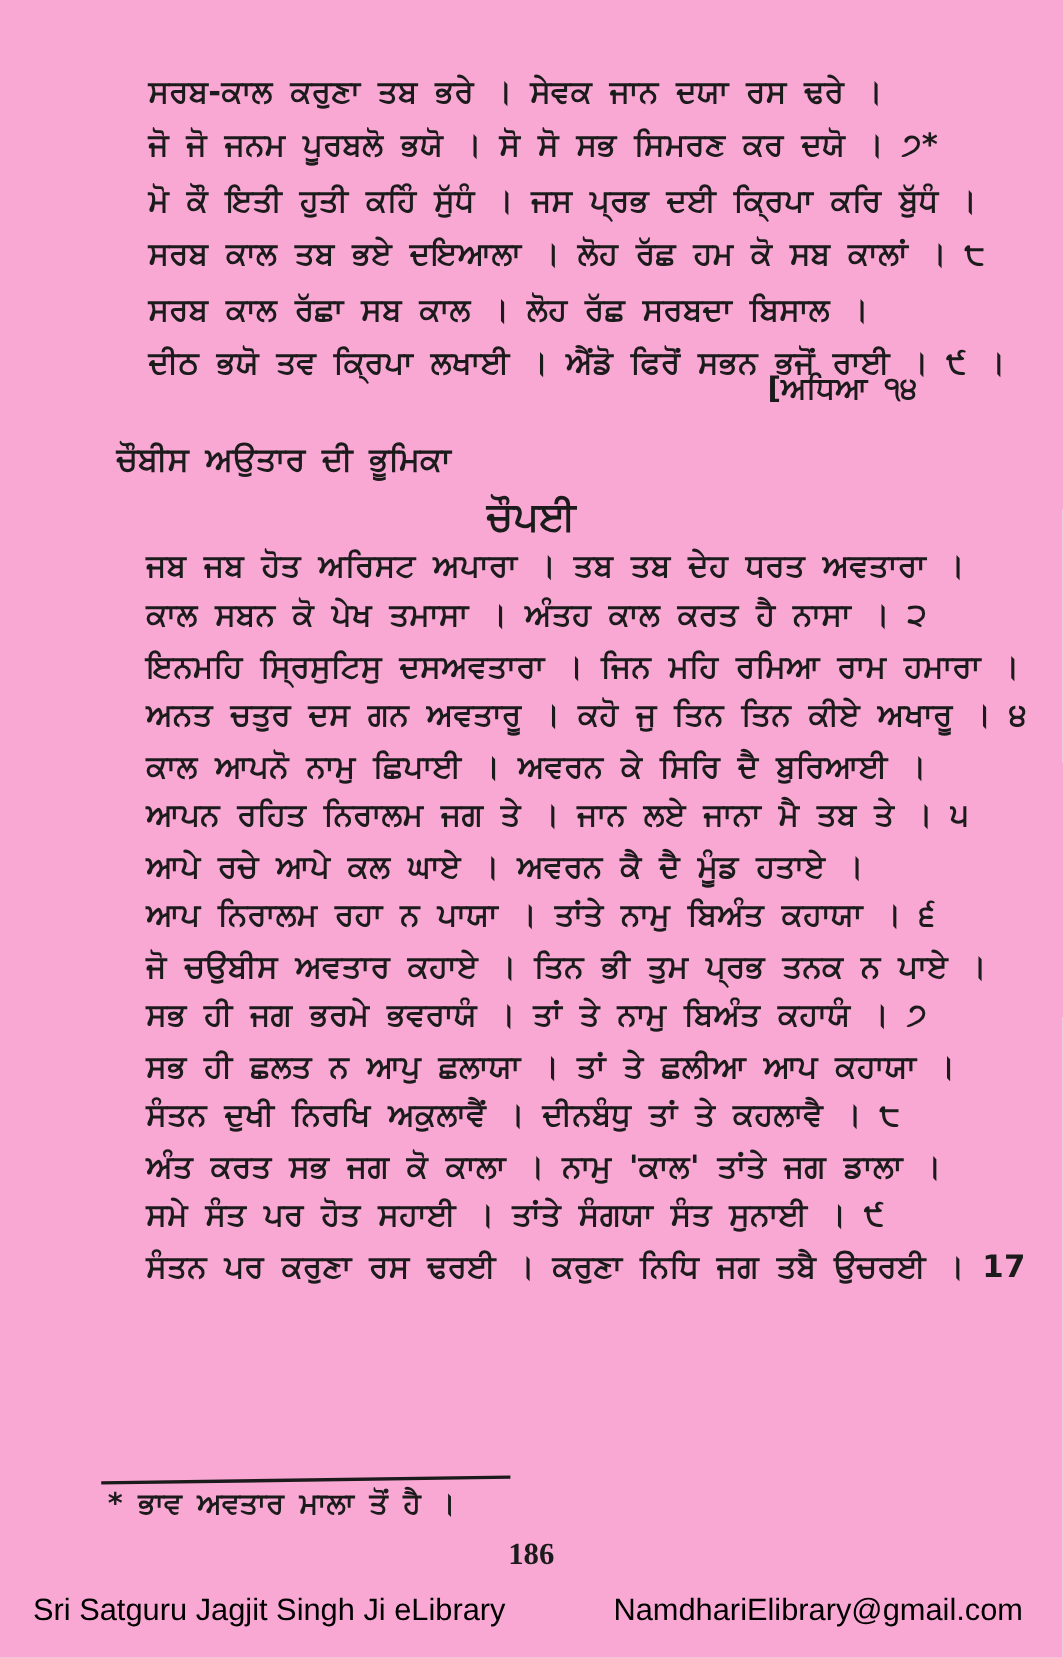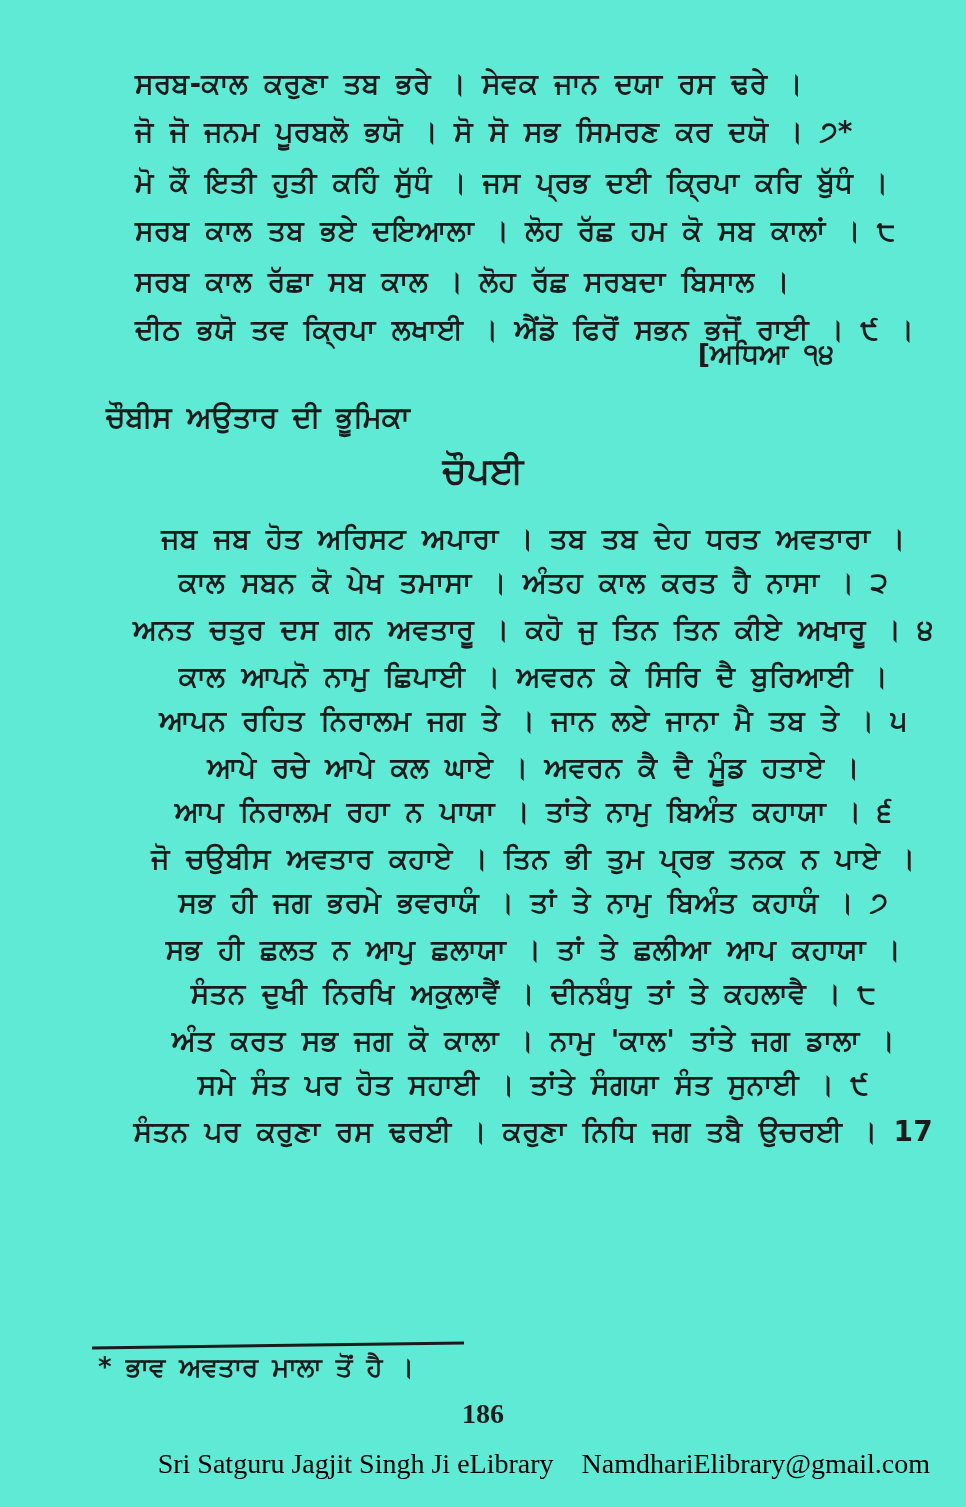--- a/index.html
+++ b/index.html
@@ -1,21 +1,21 @@
 <!DOCTYPE html>
 <html><head>
 <meta charset="utf-8">
 <style>
   html, body { margin: 0; padding: 0; background: #e8e8e8; }
   .page {
     position: relative;
     width: 966px;
     height: 1507px;
     margin: 0 auto;
-    background: #5eead4;
+    background: #f9a8d4;
     color: #1b1b1b;
     font-family: "DejaVu Sans", sans-serif;
     overflow: hidden;
   }
   .verse-line {
     font-size: 28px;
     font-weight: 600;
     line-height: 48px;
     word-spacing: 6px;
     white-space: nowrap;
@@ -50,22 +50,21 @@
     right: 0;
     top: 450px;
     margin: 0;
     text-align: center;
     font-size: 36px;
     font-weight: 700;
   }
   .chaupai-section {
     position: absolute;
     left: 133px;
-    top: 517px;
-    text-align: center;
+    top: 493px;
   }
   .chaupai-section .verse-line { line-height: 44px; }
   .chaupai-section .couplet { margin-bottom: 3px; }
   .footnote-rule {
     position: absolute;
     left: 92px;
     top: 1344px;
     width: 372px;
     height: 3px;
     background: #1b1b1b;
@@ -88,27 +87,26 @@
     font-size: 28px;
     font-weight: 600;
     font-family: Liberation Serif, serif;
   }
   .footer {
     position: absolute;
     left: 30px;
     right: 36px;
     top: 1448px;
     display: flex;
-    justify-content: flex-end;
+    justify-content: space-between;
     align-items: baseline;
-    font-family: Liberation Serif, serif;
+    font-family: Liberation Sans, sans-serif;
     font-size: 28px;
     font-weight: 400;
     color: #000000;
-    gap: 28px;
   }
 </style>
 </head>
 <body>
 
 <div class="page">
 
   <div class="opening-section">
       <div class="couplet">
         <div class="verse-line">ਸਰਬ-ਕਾਲ ਕਰੁਣਾ ਤਬ ਭਰੇ । ਸੇਵਕ ਜਾਨ ਦਯਾ ਰਸ ਢਰੇ ।</div>
@@ -129,20 +127,21 @@
   <h2 class="section-heading">ਚੌਬੀਸ ਅਉਤਾਰ ਦੀ ਭੂਮਿਕਾ</h2>
 
   <h3 class="verse-form-heading">ਚੌਪਈ</h3>
 
   <div class="chaupai-section">
       <div class="couplet">
         <div class="verse-line">ਜਬ ਜਬ ਹੋਤ ਅਰਿਸਟ ਅਪਾਰਾ । ਤਬ ਤਬ ਦੇਹ ਧਰਤ ਅਵਤਾਰਾ ।</div>
         <div class="verse-line">ਕਾਲ ਸਬਨ ਕੋ ਪੇਖ ਤਮਾਸਾ । ਅੰਤਹ ਕਾਲ ਕਰਤ ਹੈ ਨਾਸਾ । ੨</div>
       </div>
       <div class="couplet">
+        <div class="verse-line">ਇਨਮਹਿ ਸ੍ਰਿਸੁਟਿਸੁ ਦਸਅਵਤਾਰਾ । ਜਿਨ ਮਹਿ ਰਮਿਆ ਰਾਮ ਹਮਾਰਾ ।</div>
         <div class="verse-line">ਅਨਤ ਚਤੁਰ ਦਸ ਗਨ ਅਵਤਾਰੂ । ਕਹੋ ਜੁ ਤਿਨ ਤਿਨ ਕੀਏ ਅਖਾਰੂ । ੪</div>
       </div>
       <div class="couplet">
         <div class="verse-line">ਕਾਲ ਆਪਨੋ ਨਾਮੁ ਛਿਪਾਈ । ਅਵਰਨ ਕੇ ਸਿਰਿ ਦੈ ਬੁਰਿਆਈ ।</div>
         <div class="verse-line">ਆਪਨ ਰਹਿਤ ਨਿਰਾਲਮ ਜਗ ਤੇ । ਜਾਨ ਲਏ ਜਾਨਾ ਮੈ ਤਬ ਤੇ । ੫</div>
       </div>
       <div class="couplet">
         <div class="verse-line">ਆਪੇ ਰਚੇ ਆਪੇ ਕਲ ਘਾਏ । ਅਵਰਨ ਕੈ ਦੈ ਮੂੰਡ ਹਤਾਏ ।</div>
         <div class="verse-line">ਆਪ ਨਿਰਾਲਮ ਰਹਾ ਨ ਪਾਯਾ । ਤਾਂਤੇ ਨਾਮੁ ਬਿਅੰਤ ਕਹਾਯਾ । ੬</div>
       </div>

